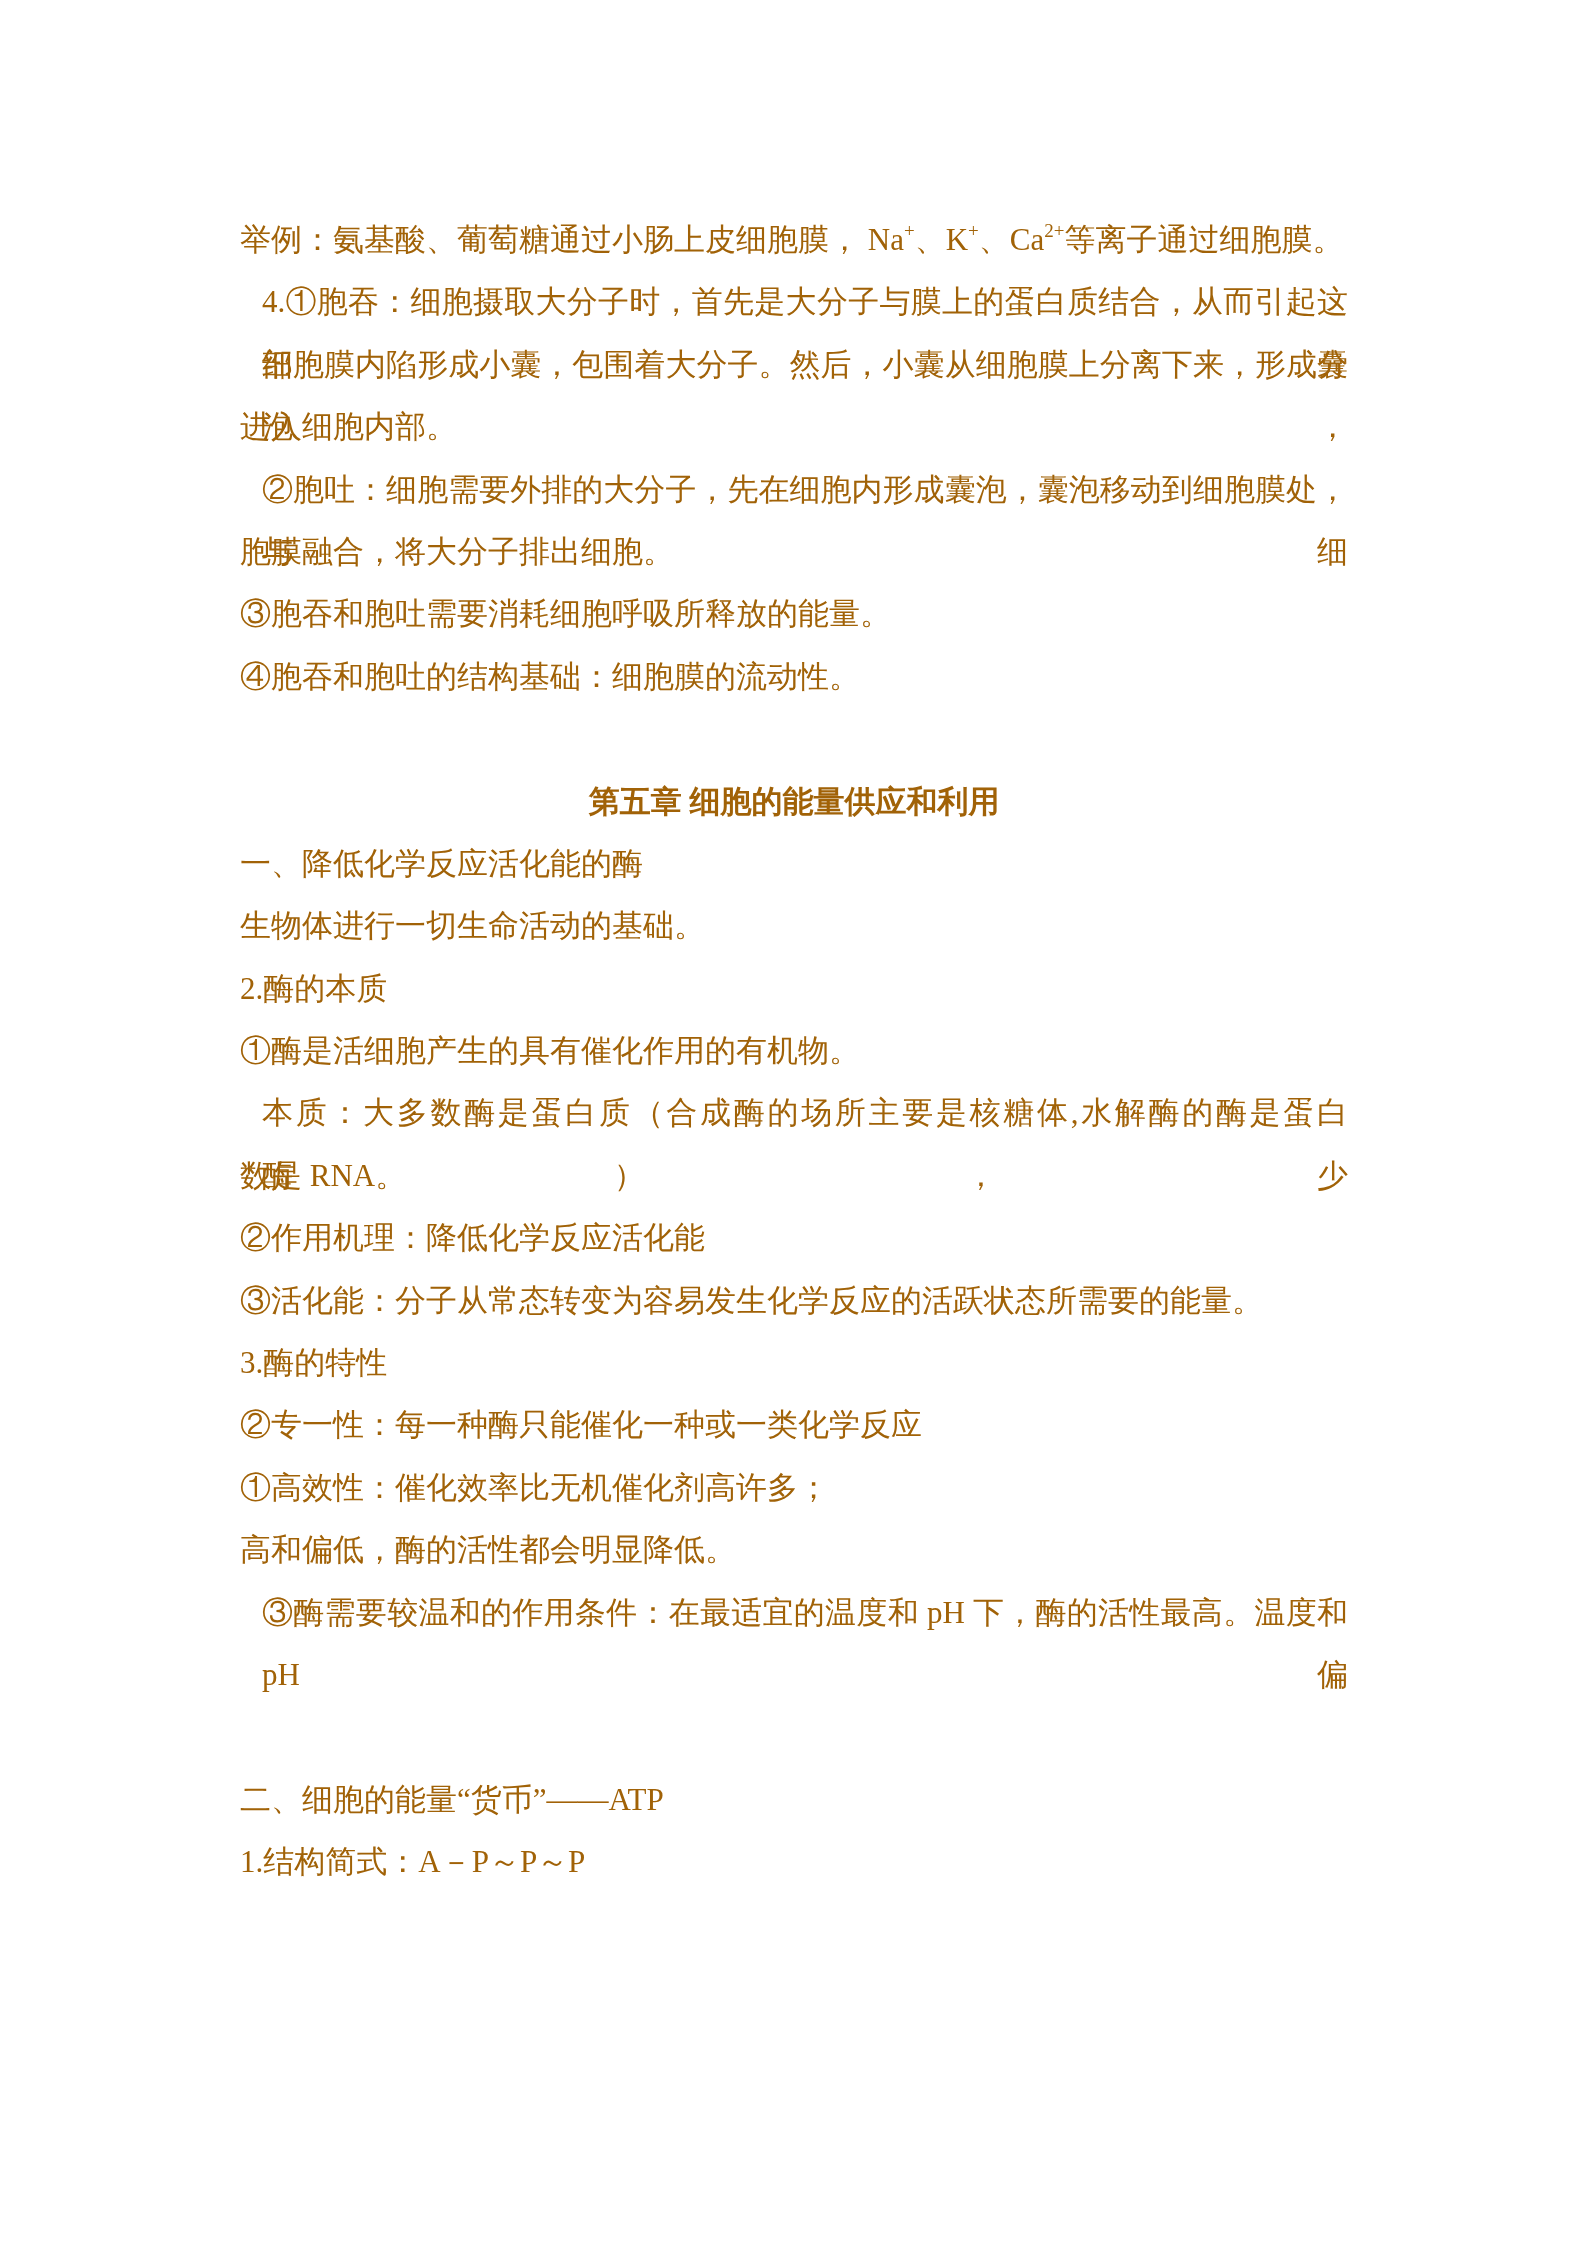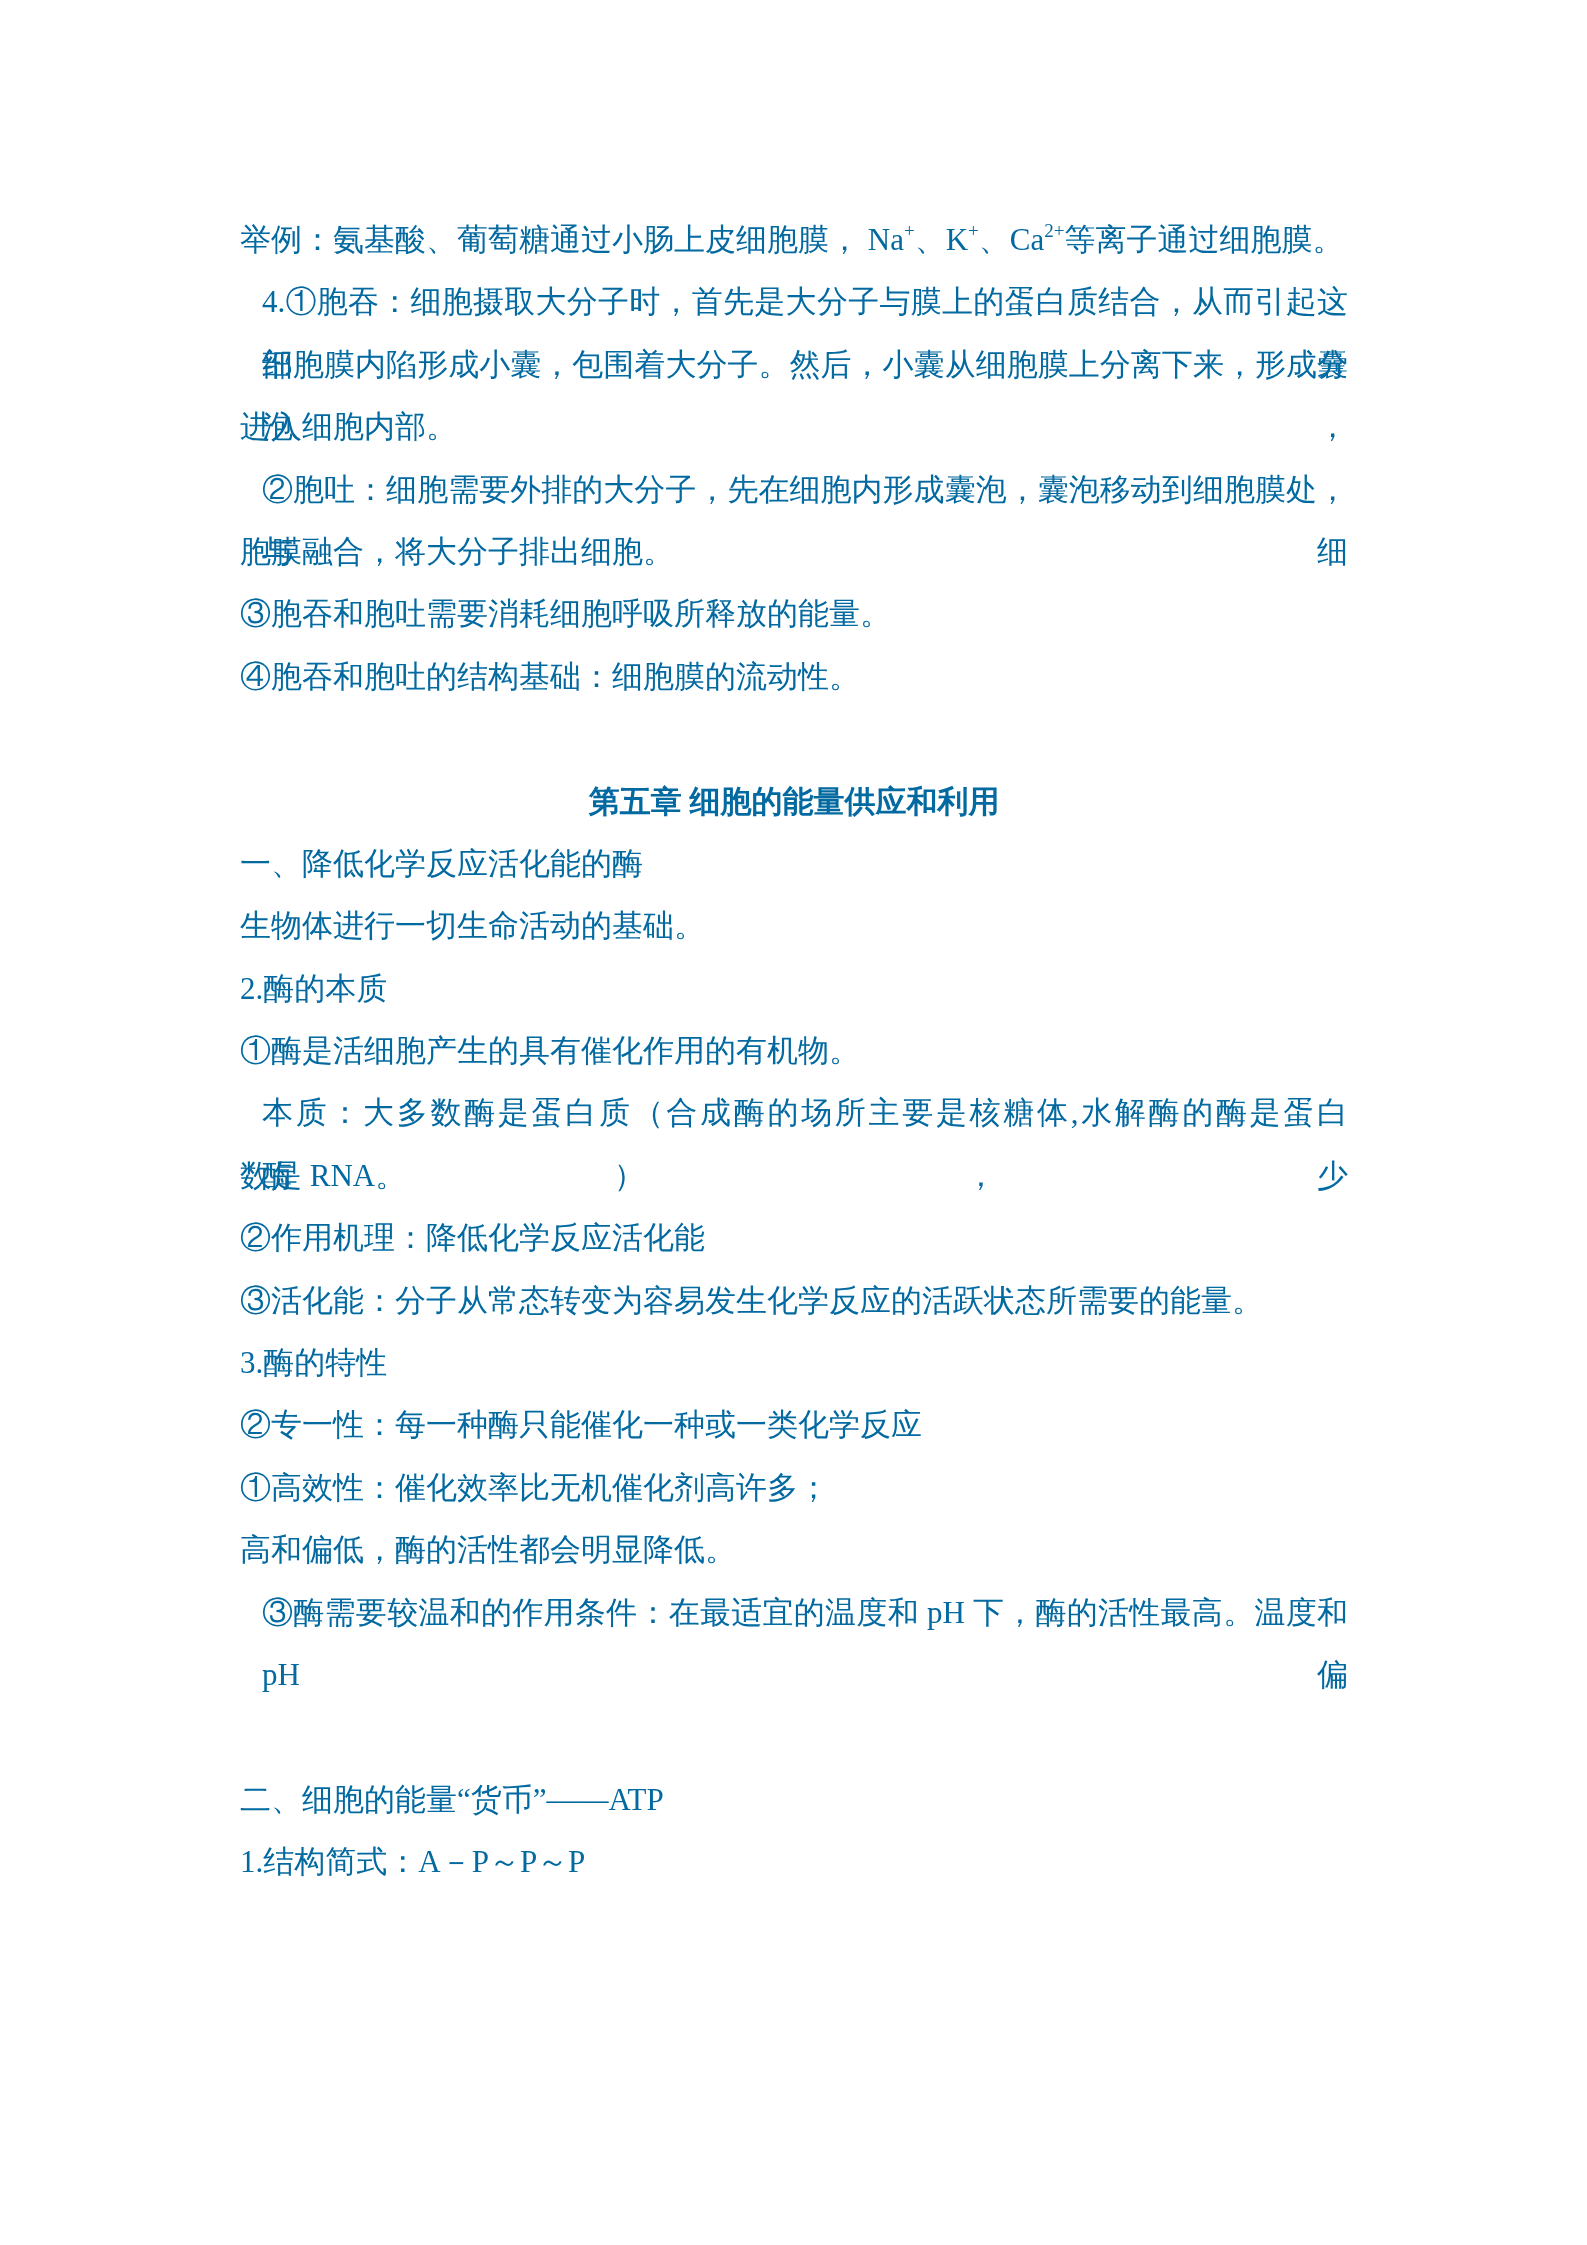--- a/index.html
+++ b/index.html
@@ -44,21 +44,21 @@
   .sup {
     font-size: 19px;
     vertical-align: 13px;
     line-height: 0;
   }
 </style>
 </head>
 <body>
 
 <div class="page">
-  <div class="content" id="doc-body" style="color: #0369a1;">
+  <div class="content" id="doc-body" style="color: #a16207;">
       <div class="line"><span>举例：氨基酸、葡萄糖通过小肠上皮细胞膜， Na</span><span class="sup">+</span><span>、K</span><span class="sup">+</span><span>、Ca</span><span class="sup">2+</span><span>等离子通过细胞膜。</span></div>
       <div class="line justify">4.①胞吞：细胞摄取大分子时，首先是大分子与膜上的蛋白质结合，从而引起这部分</div>
       <div class="line justify">细胞膜内陷形成小囊，包围着大分子。然后，小囊从细胞膜上分离下来，形成囊泡，</div>
       <div class="line">进入细胞内部。</div>
       <div class="line justify">②胞吐：细胞需要外排的大分子，先在细胞内形成囊泡，囊泡移动到细胞膜处，与细</div>
       <div class="line">胞膜融合，将大分子排出细胞。</div>
       <div class="line">③胞吞和胞吐需要消耗细胞呼吸所释放的能量。</div>
       <div class="line">④胞吞和胞吐的结构基础：细胞膜的流动性。</div>
       <div class="line blank"></div>
       <div class="line center">第五章 细胞的能量供应和利用</div>

